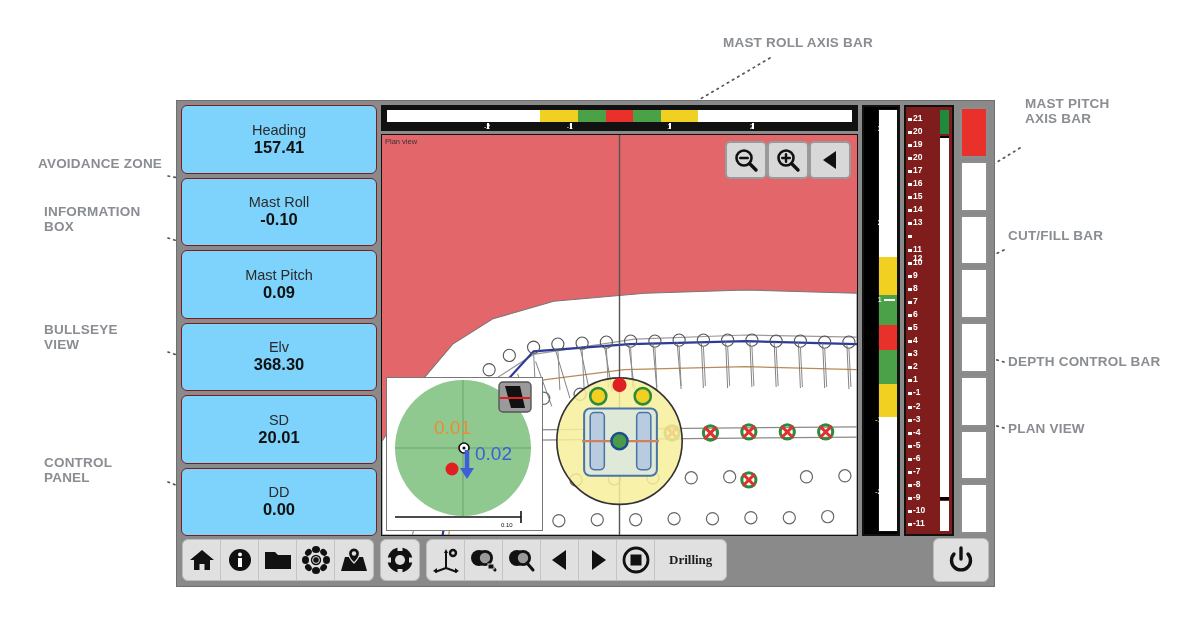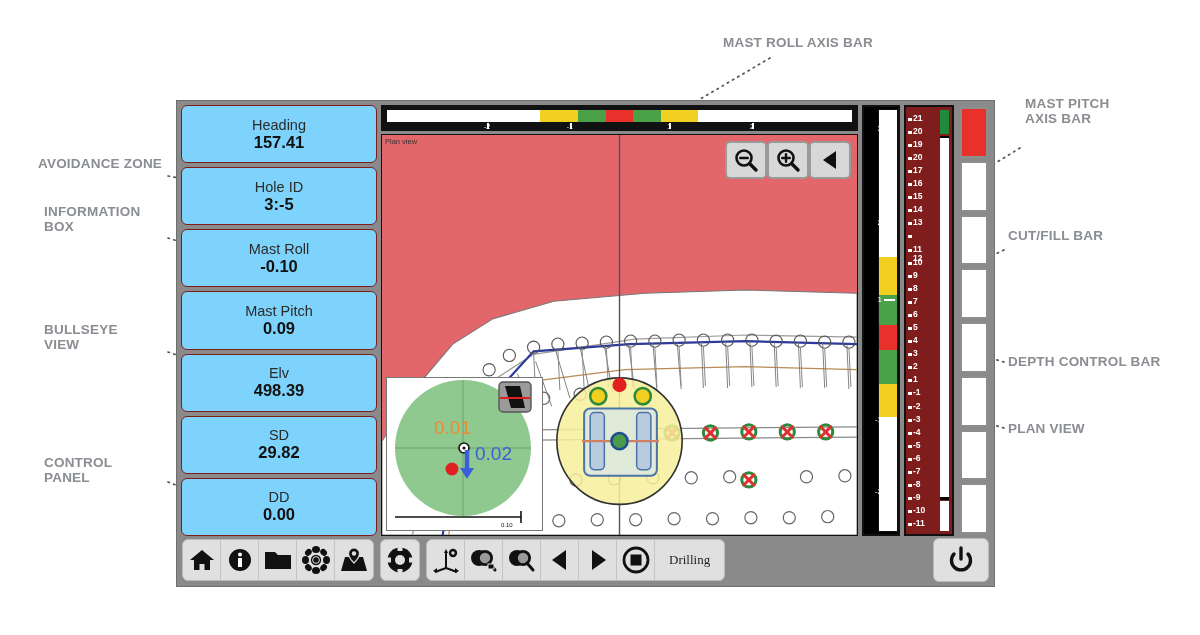--- a/index.html
+++ b/index.html
@@ -71,21 +71,21 @@
   
   #toolbar{height:50px;display:flex;align-items:center;gap:6px;
            padding:3px 5px 5px 5px;box-sizing:border-box;}
   .tgroup{background:#e0e0e0;border:1px solid #bbb;border-radius:6px;height:42px;
           display:flex;align-items:center;box-sizing:border-box;}
   .tbtn{width:38px;height:40px;display:flex;align-items:center;justify-content:center;
         border-right:1px solid #c4c4c4;box-sizing:border-box;}
   .tbtn:last-child{border-right:none;}
   #statusbtn{padding:13px 14px;height:40px;display:flex;align-items:center;
              justify-content:center;font-family:"Liberation Serif",serif;
-             font-weight:normal;font-size:13px;color:#1d1d1d;}
+             font-weight:bold;font-size:13px;color:#1d1d1d;}
   #powerwrap{margin-left:auto;background:#e0e0e0;border:1px solid #bbb;
              border-radius:6px;height:42px;width:54px;display:flex;
              align-items:center;justify-content:center;}
 </style>
 </head>
 <body>
 
 <div class="anno" style="left:723px;top:35px;">MAST ROLL AXIS BAR</div>
 
 <div class="anno" style="left:38px;top:156px;">AVOIDANCE ZONE</div>
@@ -125,38 +125,34 @@
 <div id="device">
 
   <div id="deviceTop">
 
     <div id="infocol">
       <div class="infobox">
         <div class="lbl">Heading</div>
         <div class="val">157.41</div>
       </div>
       <div class="infobox">
-        <div class="lbl">Hole ID</div>
-        <div class="val">3:-5</div>
-      </div>
-      <div class="infobox">
         <div class="lbl">Mast Roll</div>
         <div class="val">-0.10</div>
       </div>
       <div class="infobox">
         <div class="lbl">Mast Pitch</div>
         <div class="val">0.09</div>
       </div>
       <div class="infobox">
         <div class="lbl">Elv</div>
-        <div class="val">498.39</div>
+        <div class="val">368.30</div>
       </div>
       <div class="infobox">
         <div class="lbl">SD</div>
-        <div class="val">29.82</div>
+        <div class="val">20.01</div>
       </div>
       <div class="infobox">
         <div class="lbl">DD</div>
         <div class="val">0.00</div>
       </div>
     </div>
 
     <div id="centercol">
 
       <div id="rollbar">

